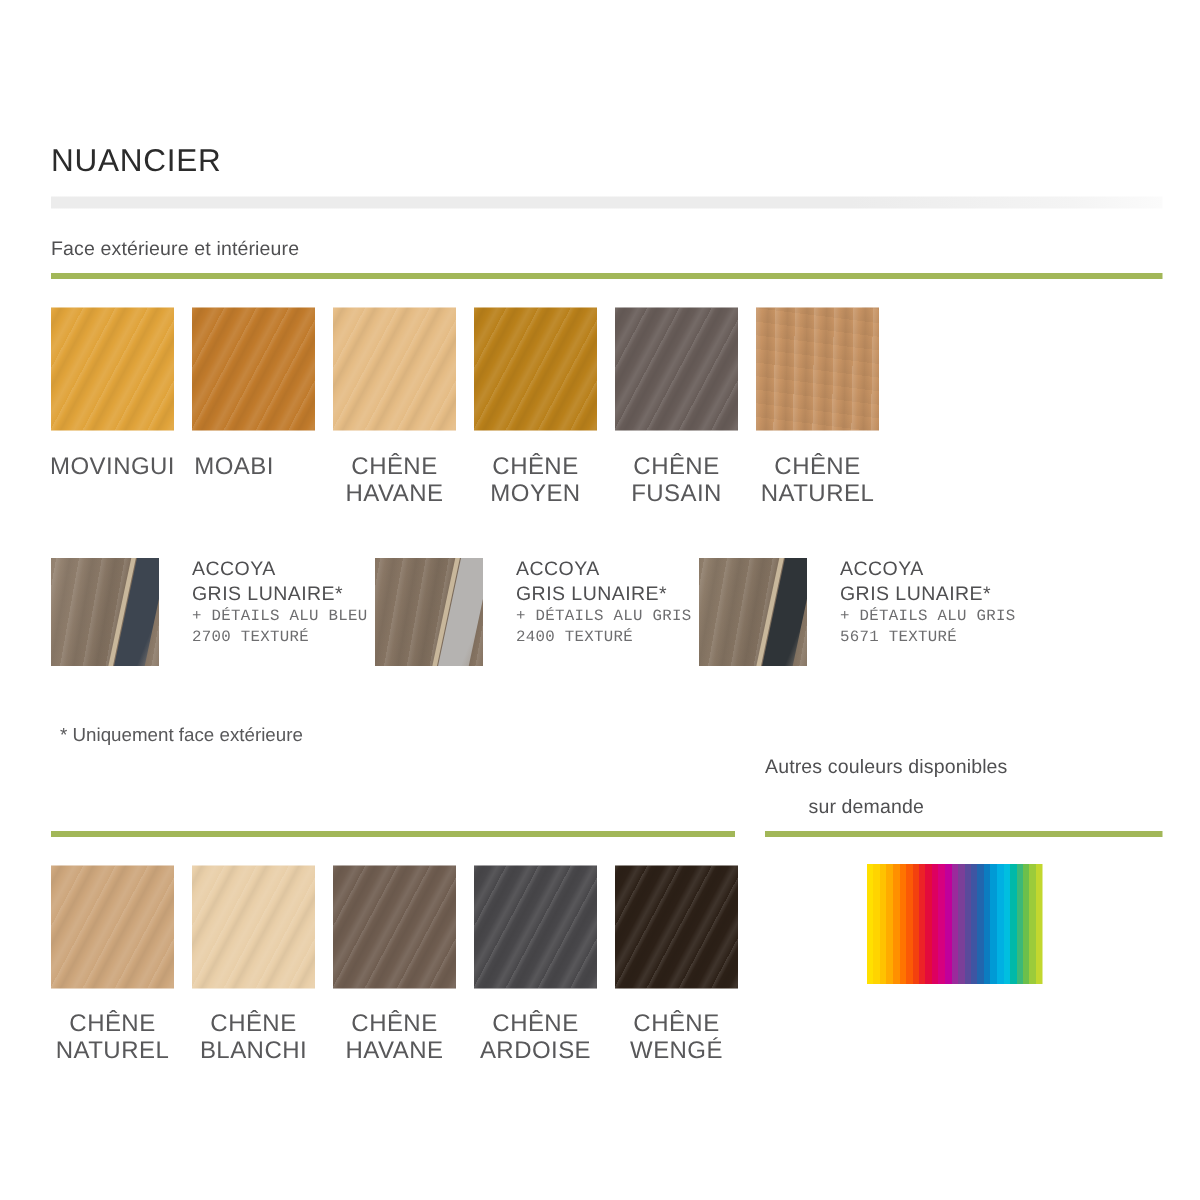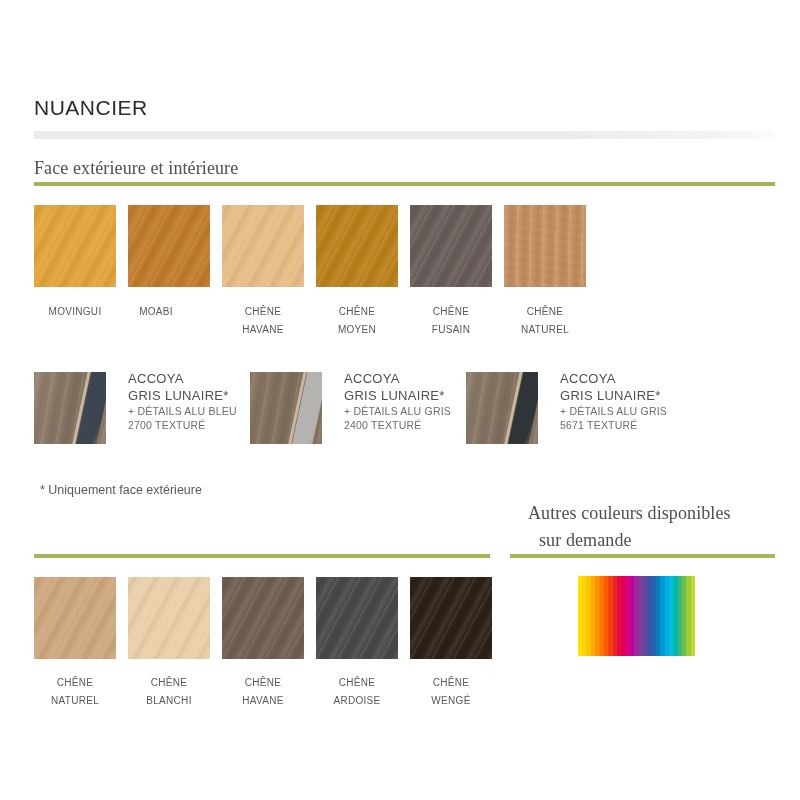--- a/index.html
+++ b/index.html
@@ -41,44 +41,43 @@
     left: 34px;
     top: 131px;
     width: 741px;
     height: 8px;
     background: linear-gradient(to right, #ececec 0%, #ececec 72%, #f4f4f4 92%, #fbfbfb 100%);
   }
 
   
   .section-head {
     position: absolute;
-    font-size: 18px;
+    font-size: 13px;
     color: #4f4f51;
     font-weight: normal;
     letter-spacing: 0.1px;
     white-space: nowrap;
-    font-family: Liberation Serif, serif;
   }
   .green-rule {
     position: absolute;
     height: 4px;
     background: #a2b758;
   }
 
   
   .swatch {
     position: absolute;
     width: 82px;
     height: 82px;
   }
   .swatch-label {
     position: absolute;
     width: 104px;
     text-align: center;
-    font-size: 10px;
+    font-size: 16px;
     line-height: 18px;
     color: #58585a;
     letter-spacing: 0.3px;
   }
 
   
   .grain-diag {
     width: 100%;
     height: 100%;
     background-image:
@@ -152,20 +151,21 @@
     color: #4f4f51;
     letter-spacing: 0.3px;
     white-space: nowrap;
   }
   .accoya-sub1, .accoya-sub2 {
     font-size: 10.5px;
     line-height: 14px;
     color: #6d6d6f;
     letter-spacing: 0.2px;
     white-space: nowrap;
+    font-family: Liberation Mono, monospace;
   }
 
   
   .footnote {
     position: absolute;
     left: 40px;
     top: 483px;
     font-size: 12.5px;
     color: #58585a;
     white-space: nowrap;
@@ -284,21 +284,21 @@
           <div class="accoya-sub1">+ DÉTAILS ALU GRIS</div>
           <div class="accoya-sub2">5671 TEXTURÉ</div>
         </div>
       </div>
     </div>
 
   <div class="footnote">* Uniquement face extérieure</div>
 
   <div class="green-rule" style="left:34px; top:554px; width:456px;"></div>
 
-  <div class="section-head" style="left:510px; top:503px;margin-left:18px;">Autres couleurs disponibles</div>
+  <div class="section-head" style="left:510px; top:503px;">Autres couleurs disponibles</div>
   <div class="section-head" style="left:539px; top:530px;">sur demande</div>
   <div class="green-rule" style="left:510px; top:554px; width:265px;"></div>
 
   <div id="interior-row">
       <div class="swatch" style="left: 34px; top: 577px; background: rgb(205, 166, 124);">
         <div class="grain-diag"></div>
       </div>
       <div class="swatch-label" style="left: 23px; top: 674px;">
         <div>CHÊNE</div>
         <div>NATUREL</div>

